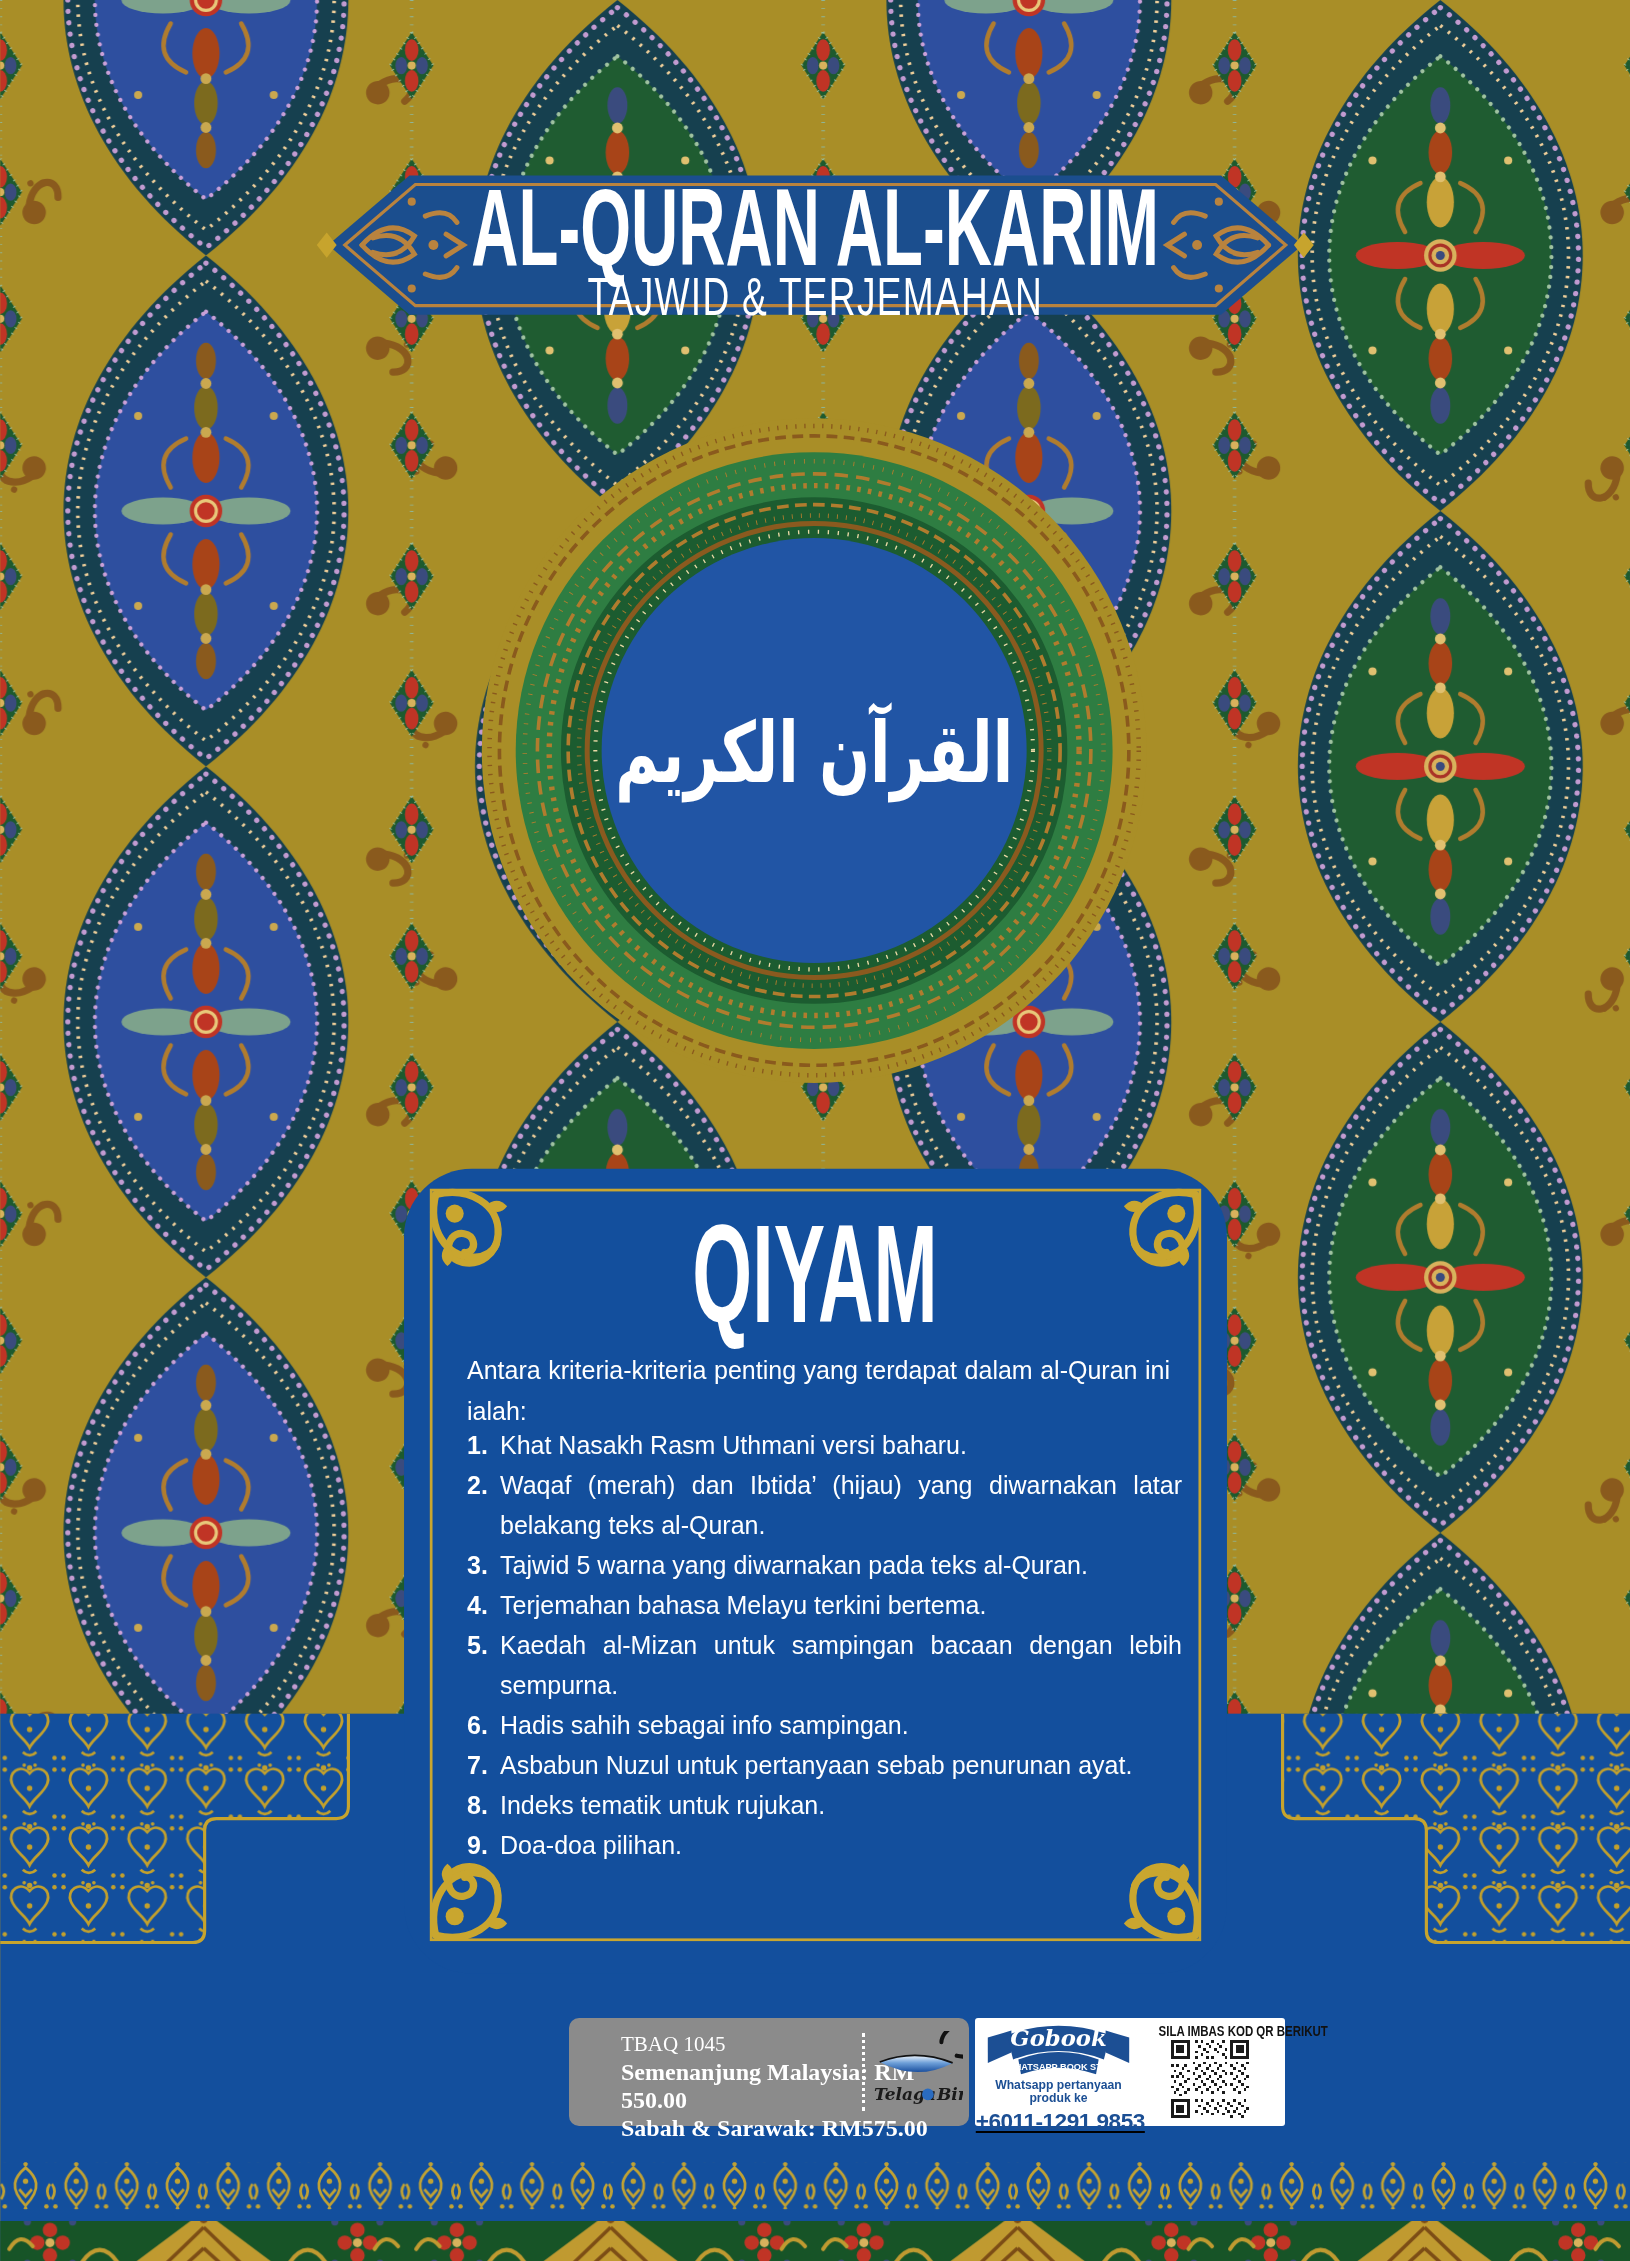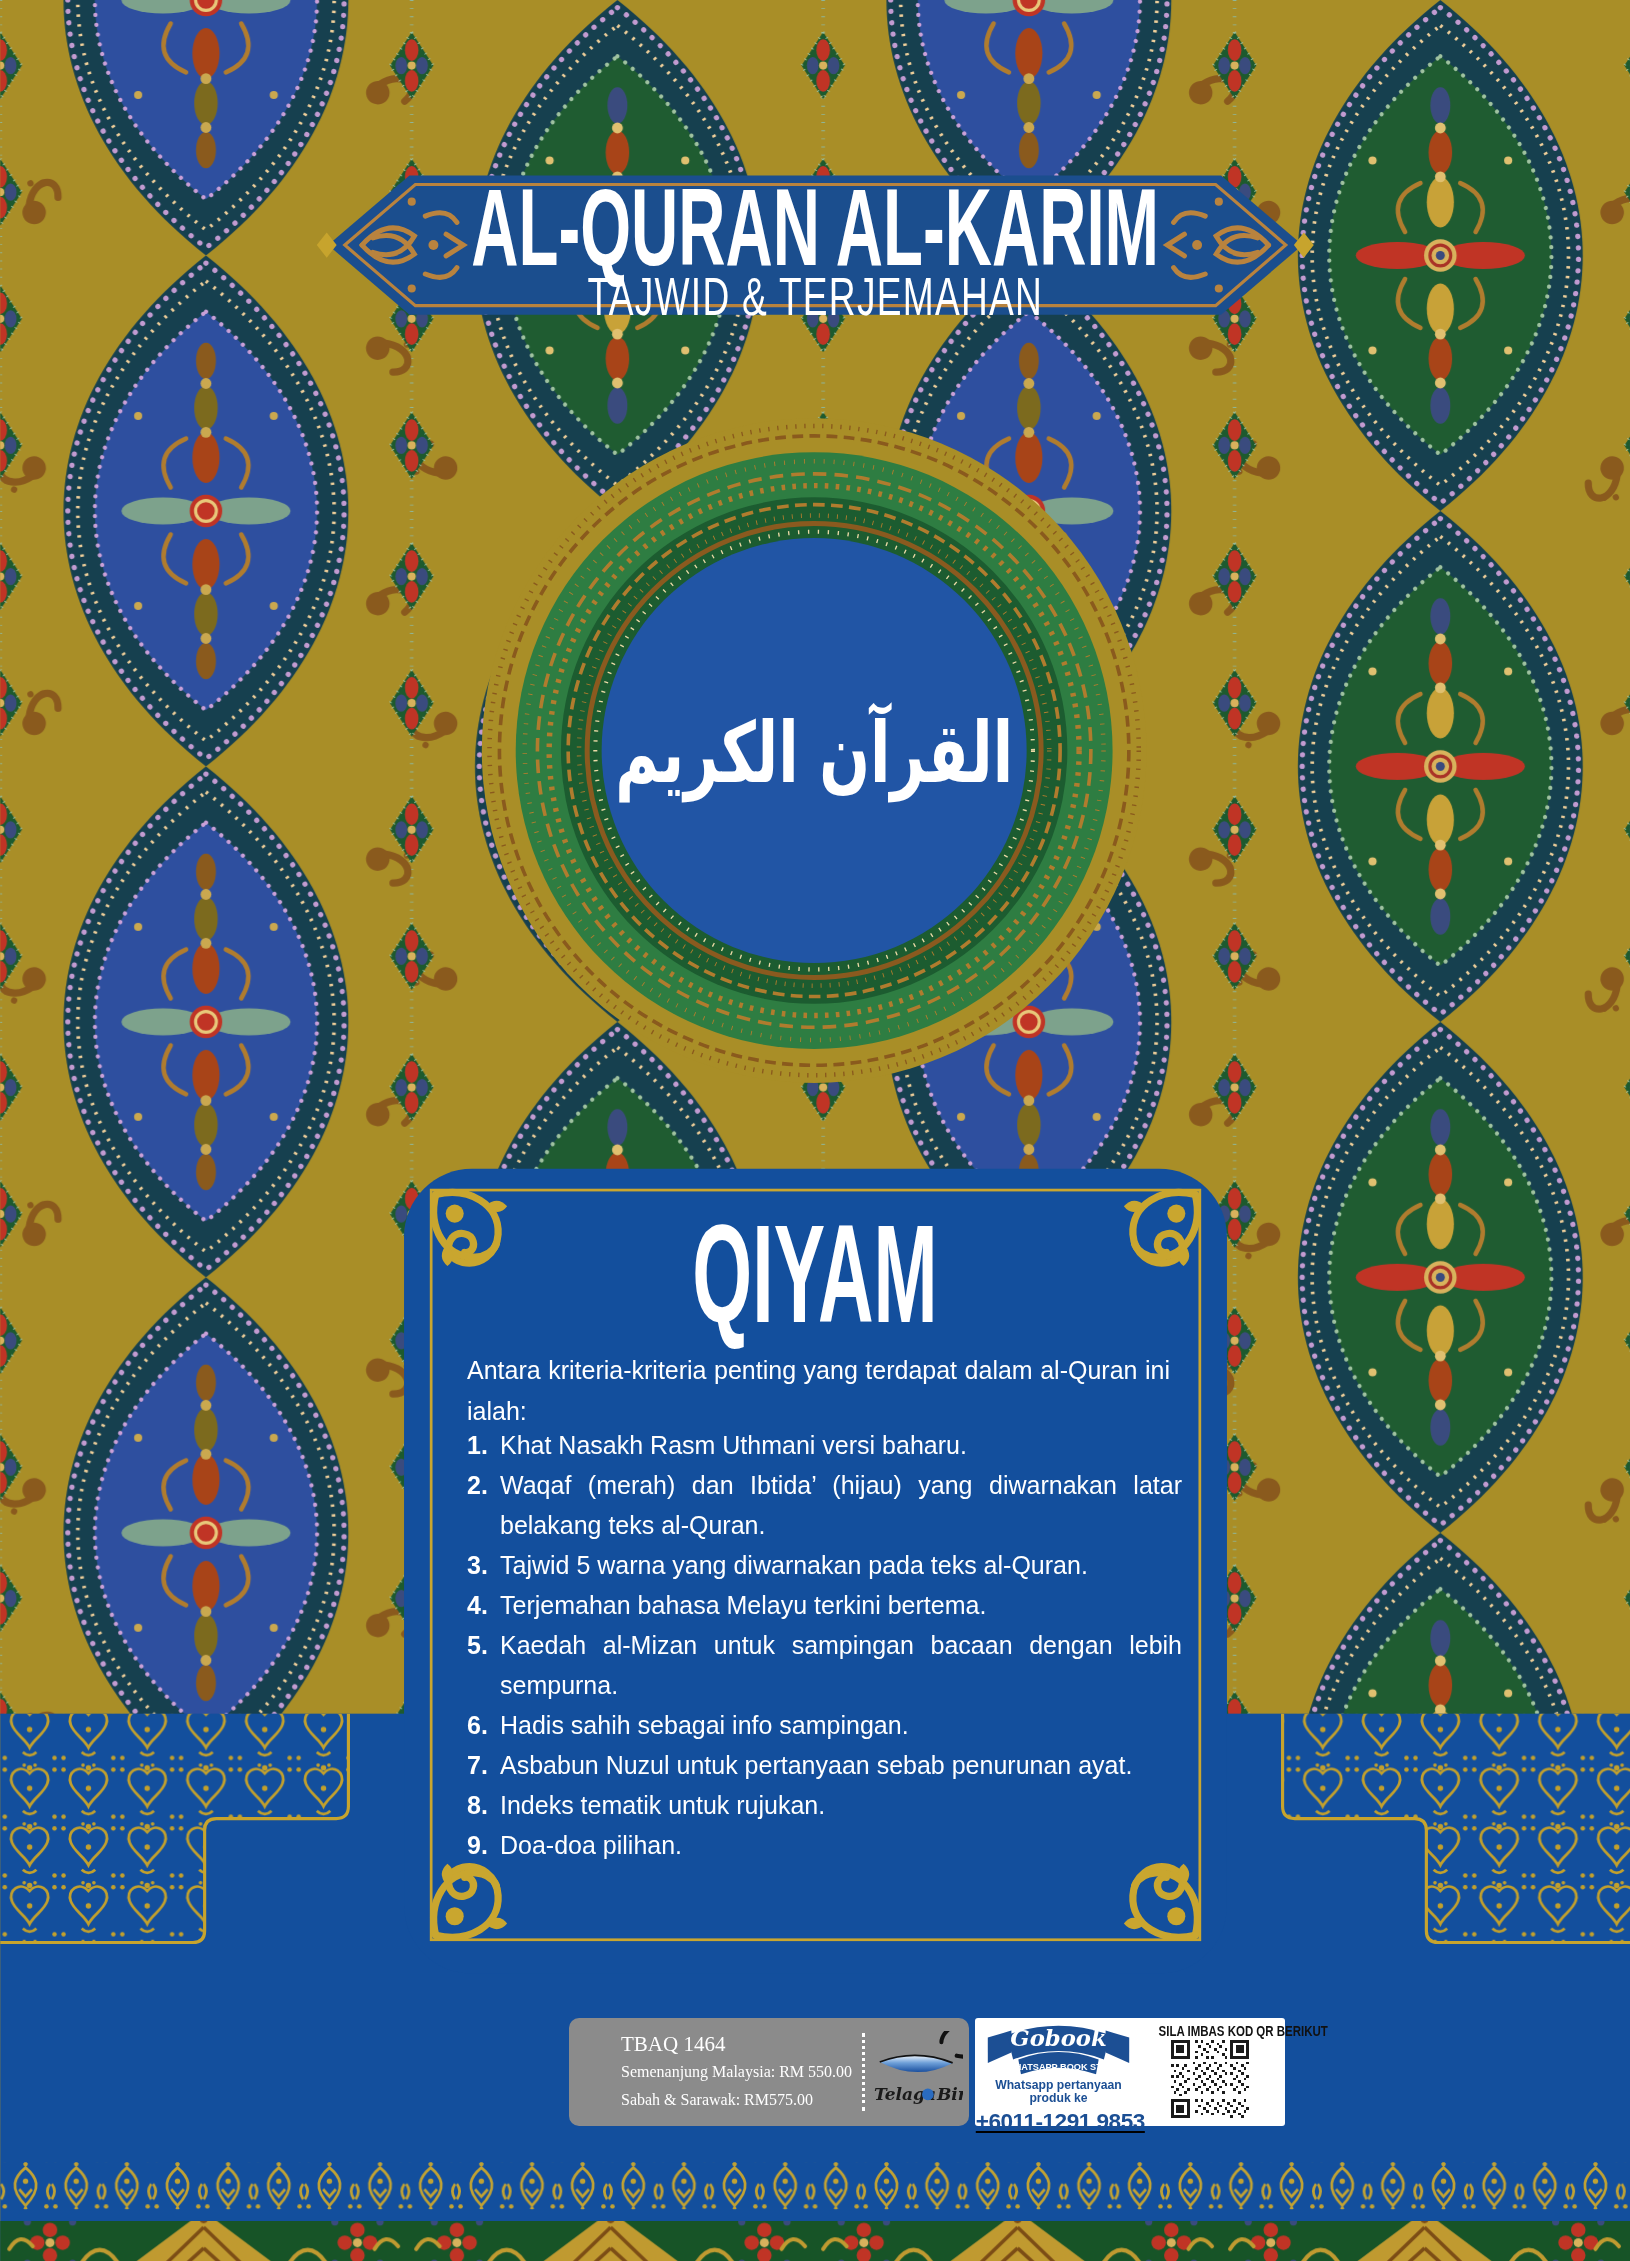--- a/index.html
+++ b/index.html
@@ -28,21 +28,21 @@
   .barcode-box{left:374px;top:2020px;width:225px;height:104px;background:#fff;z-index:3;}
   .bars{position:absolute;left:18px;top:11.8px;width:190px;height:55px;
     background:repeating-linear-gradient(90deg,
       #111 0 2.7px,#fff 2.7px 4.5px,#111 4.5px 6.3px,#fff 6.3px 11px,#111 11px 12.7px,#fff 12.7px 14.5px,
       #111 14.5px 19px,#fff 19px 21px,#111 21px 22.6px,#fff 22.6px 27px,#111 27px 28px,#fff 28px 32px);}
   .barcode-digits{position:absolute;left:0;right:0;top:69px;text-align:center;color:#111;
     font-family:"DejaVu Sans Mono",monospace;font-size:21px;letter-spacing:2.7px;white-space:nowrap;}
   .price-box{left:569px;top:2018px;width:400px;height:108px;background:#8b8b8b;border-radius:10px;}
   .price-text{position:absolute;left:52px;top:11.8px;color:#fff;font-family:"Liberation Serif",serif;}
   .price-code{font-size:21px;line-height:28px;}
-  .price-line{font-size:16px;line-height:28px;}
+  .price-line{font-size:24px;line-height:28px;font-weight:bold;}
   .dot-sep{position:absolute;left:293px;top:14.5px;height:78px;border-left:3.2px dotted #fff;}
   .telaga{position:absolute;right:6.3px;top:12.7px;}
   .gobook-box{left:975px;top:2018px;width:310px;height:108px;background:#fff;}
   .gobook-left{position:absolute;left:4.5px;top:2.7px;width:158px;text-align:center;}
   .wa-label{color:#1c4f94;font-weight:bold;font-size:12.2px;line-height:13.6px;margin-top:0.9px;}
   .wa-row{display:flex;align-items:flex-start;justify-content:center;margin-top:3px;text-decoration:underline;}
   .wa-num{color:#1c4f94;font-weight:bold;font-size:22.6px;letter-spacing:-0.5px;margin-left:3.6px;white-space:nowrap;}
   .gobook-right{position:absolute;right:5.4px;top:4.5px;width:140px;text-align:center;}
   .qr-caption{color:#111;font-weight:bold;font-size:14px;white-space:nowrap;display:inline-block;
               transform:scaleX(.82);transform-origin:center;}
@@ -356,21 +356,21 @@
         <span class="txt">Indeks tematik untuk rujukan.</span>
       </li>
     <li>
         <span class="num">9.</span>
         <span class="txt">Doa-doa pilihan.</span>
       </li>
   </ol>
 
   <div class="box price-box">
     <div class="price-text">
-      <div class="price-code">TBAQ 1464</div>
+      <div class="price-code">TBAQ 1045</div>
       <div class="price-line">Semenanjung Malaysia: RM 550.00</div>
       <div class="price-line">Sabah &amp; Sarawak: RM575.00</div>
     </div>
     <div class="dot-sep"></div>
     <svg class="telaga" width="90" height="84" viewBox="0 0 200 185">
       <path d="M15,68 Q95,38 177,70 Q98,112 15,68 Z" fill="url(#tgGrad)"></path>
       <path d="M186,54 A90,44 -14 1 0 152,24" stroke="#111" stroke-width="9" fill="none" stroke-linecap="round"></path>
       <path d="M15,68 Q95,38 177,70" stroke="#111" stroke-width="4" fill="none"></path>
       <text x="2" y="152" font-family="DejaVu Serif, serif" font-style="italic" font-weight="bold" font-size="38" fill="#1a1a1a">Telaga</text>
       <circle cx="122" cy="140" r="13" fill="#2a6bbf"></circle>

